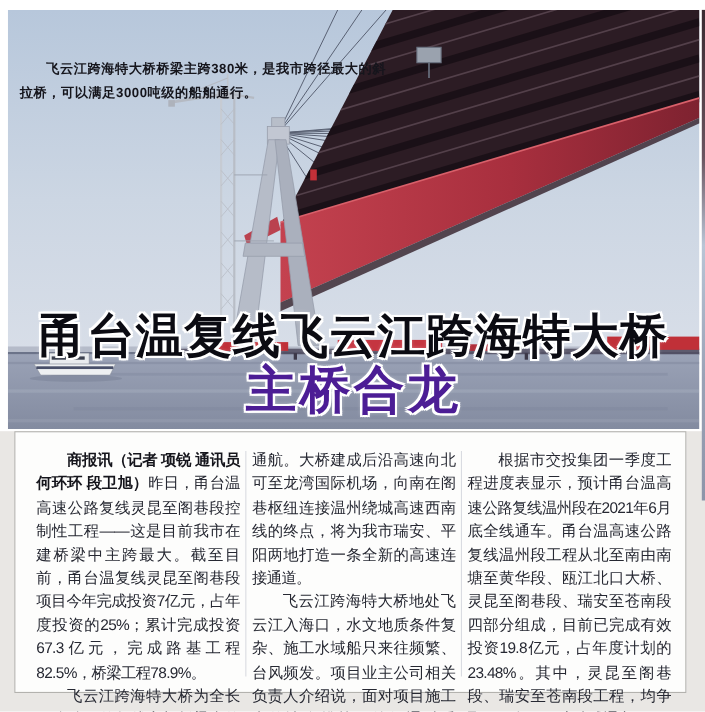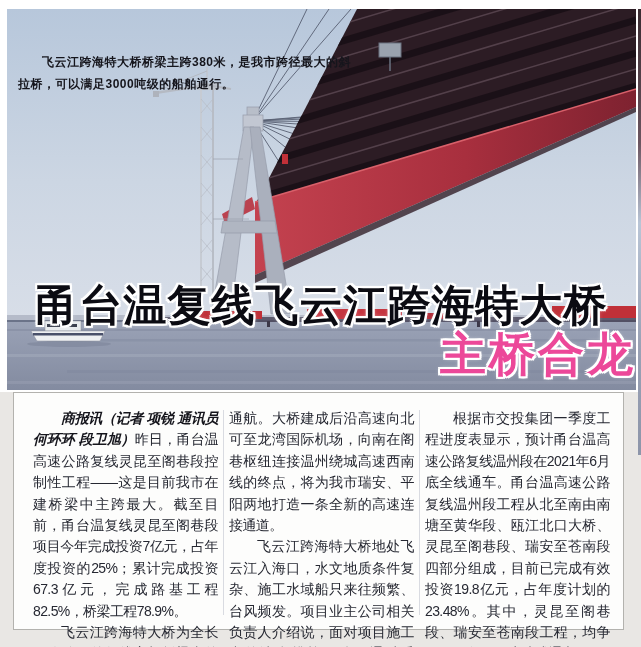--- a/index.html
+++ b/index.html
@@ -21,21 +21,21 @@
     font-size:12px;font-weight:700;line-height:22px;color:#15151c;
     text-indent:2em;letter-spacing:0.5px;margin-top:25px;
   }
   .headline{position:absolute;left:0;right:0;top:0;height:100%;pointer-events:none;padding-left:28px;}
   .hl1,.hl2{
     position:absolute;left:0;right:0;text-align:center;font-weight:800;
     text-shadow:-2px -2px 0 #fff,2px -2px 0 #fff,-2px 2px 0 #fff,2px 2px 0 #fff,
                  0 -2px 0 #fff,0 2px 0 #fff,-2px 0 0 #fff,2px 0 0 #fff,0 0 5px #ffffffcc;
   }
   .hl1{top:268px;font-size:43px;letter-spacing:1px;color:#0b0b12;}
-  .hl2{top:315px;font-size:46px;letter-spacing:3px;color:#ec4899;text-align:right;}
+  .hl2{top:315px;font-size:46px;letter-spacing:3px;color:#4c1d95;}
 
   
   .edge-sliver{
     position:absolute;left:638px;top:9px;width:3px;height:446px;z-index:5;
     background:linear-gradient(#3a2b31 0%,#6b5560 30%,#b9c5d6 48%,#9aa2b6 75%,#8d95a9 100%);
   }
 
   
   .lower-bg{position:absolute;left:0;top:392px;width:641px;height:255px;background:#e9e7e4;}
   .article-box{
@@ -44,21 +44,21 @@
     display:flex;flex-direction:row;
     padding:15px 12px 0 19px;
   }
   .col{width:185px;flex:0 0 185px;}
   .rule{flex:0 0 1px;width:1px;background:#d9dbe1;margin:2px 5px 14px 5px;}
   .col p{
     margin:0;font-size:14px;line-height:21.4px;letter-spacing:-0.6px;
     color:#262832;text-align:justify;text-justify:inter-character;
   }
   .col p.indent{text-indent:2em;}
-  .lead{font-weight:700;color:#15151c;font-style:italic;}
+  .lead{font-weight:700;color:#15151c;}
 </style>
 </head>
 <body>
 
 <div class="page">
 
   <div class="photo">
     <svg width="629" height="381" viewBox="0 0 629 381">
       <defs>
         <linearGradient id="sky" x1="0" y1="0" x2="0" y2="1">

